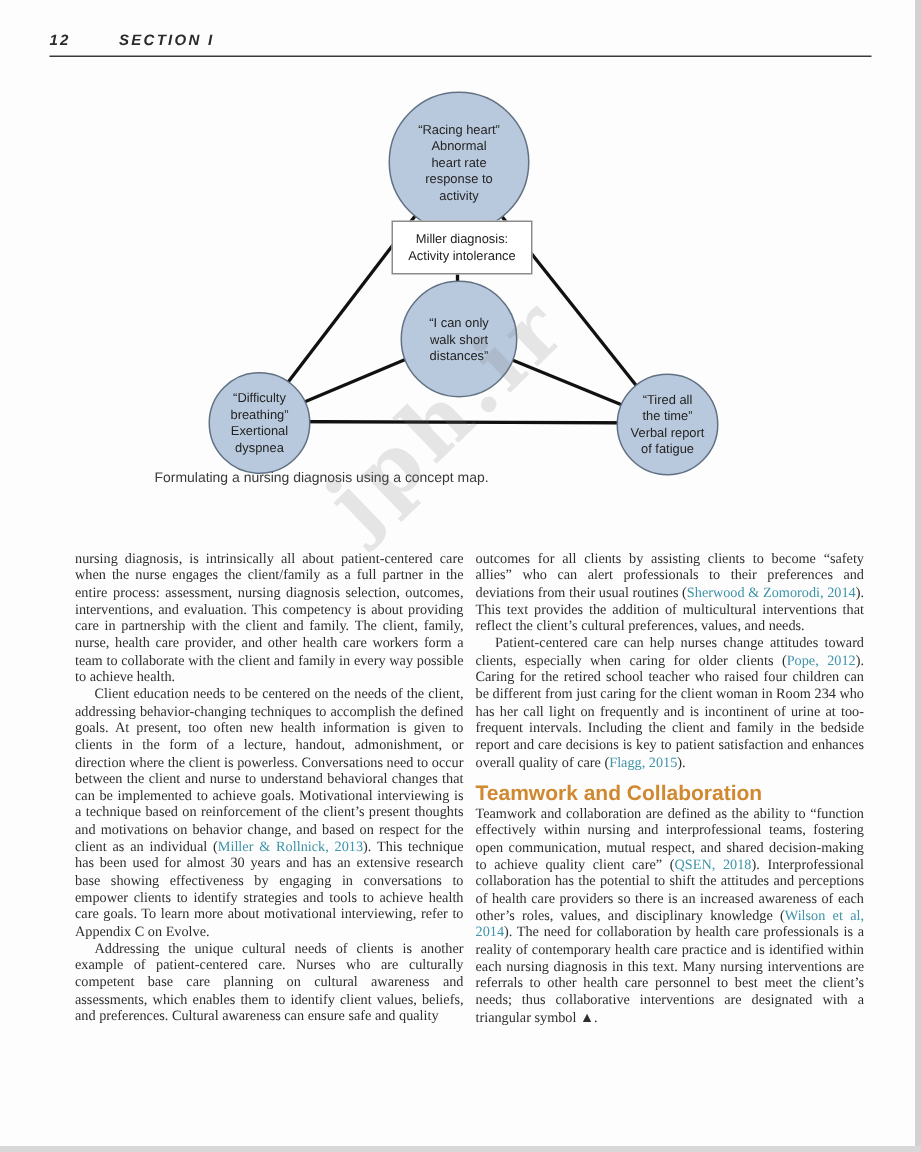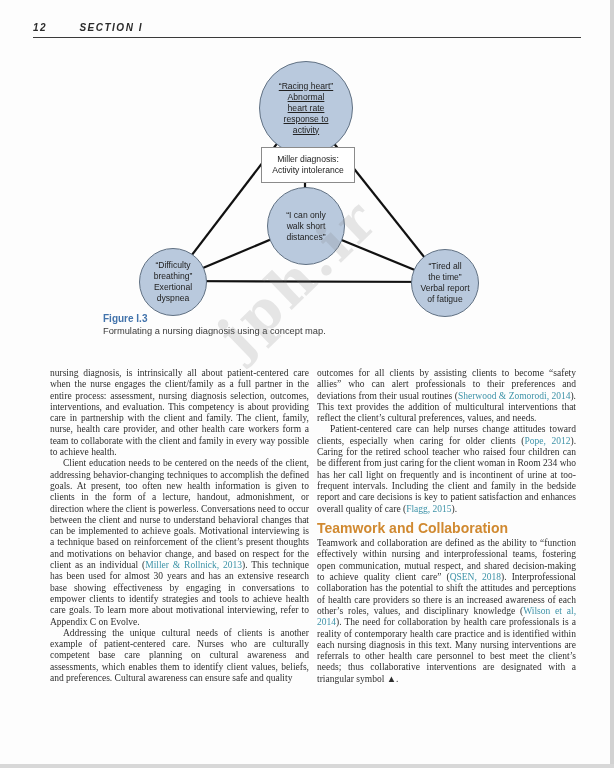--- a/index.html
+++ b/index.html
@@ -20,21 +20,21 @@
 
   
   .figure-area{position:absolute;left:0;top:0;width:614px;height:350px;}
   .figure-area svg{position:absolute;left:0;top:0;}
   .node{
     position:absolute;display:flex;align-items:center;justify-content:center;
     text-align:center;font-family:"Liberation Sans",sans-serif;
     font-size:8.6px;line-height:1.28;color:#222;white-space:pre-line;
   }
   .circle{background:#b9c9dd;border:1.6px solid #617183;border-radius:50%;}
-  .n-top{left:259px;top:61px;width:92px;height:92px;text-decoration:underline;}
+  .n-top{left:259px;top:61px;width:92px;height:92px;}
   .n-mid{left:267px;top:187px;width:76px;height:76px;}
   .n-bl{left:139px;top:248px;width:66px;height:66px;}
   .n-br{left:411px;top:249px;width:66px;height:66px;}
   .n-rect{left:261px;top:147px;width:92px;height:34px;background:#ffffff;
           border:1px solid #8b8b8b;}
 
   
   .cap{position:absolute;left:103px;top:313px;width:320px;
        font-family:"Liberation Sans",sans-serif;}
   .cap .lbl{font-weight:bold;font-size:10px;color:#4273ab;margin-bottom:2px;}
@@ -93,21 +93,20 @@
 breathing”
 Exertional
 dyspnea</div>
     <div class="node circle n-br">“Tired all
 the time”
 Verbal report
 of fatigue</div>
   </div>
 
   <div class="cap">
-    <div class="lbl">Figure I.3</div>
     <div class="txt">Formulating a nursing diagnosis using a concept map.</div>
   </div>
 
   <div class="watermark">jph.ir</div>
 
   <div class="col col-left">
       <p><span>nursing diagnosis, is intrinsically all about patient-centered care when the nurse engages the client/family as a full partner in the entire process: assessment, nursing diagnosis selection, outcomes, interventions, and evaluation. This competency is about providing care in partnership with the client and family. The client, family, nurse, health care provider, and other health care workers form a team to collaborate with the client and family in every way possible to achieve health.</span></p>
       <p class="indent"><span>Client education needs to be centered on the needs of the client, addressing behavior-changing techniques to accomplish the defined goals. At present, too often new health information is given to clients in the form of a lecture, handout, admonishment, or direction where the client is powerless. Conversations need to occur between the client and nurse to understand behavioral changes that can be implemented to achieve goals. Motivational interviewing is a technique based on reinforcement of the client’s present thoughts and motivations on behavior change, and based on respect for the client as an individual (</span><span class="cite">Miller &amp; Rollnick, 2013</span><span>). This technique has been used for almost 30 years and has an extensive research base showing effectiveness by engaging in conversations to empower clients to identify strategies and tools to achieve health care goals. To learn more about motivational interviewing, refer to Appendix C on Evolve.</span></p>
       <p class="indent"><span>Addressing the unique cultural needs of clients is another example of patient-centered care. Nurses who are culturally competent base care planning on cultural awareness and assessments, which enables them to identify client values, beliefs, and preferences. Cultural awareness can ensure safe and quality</span></p>
     </div>

